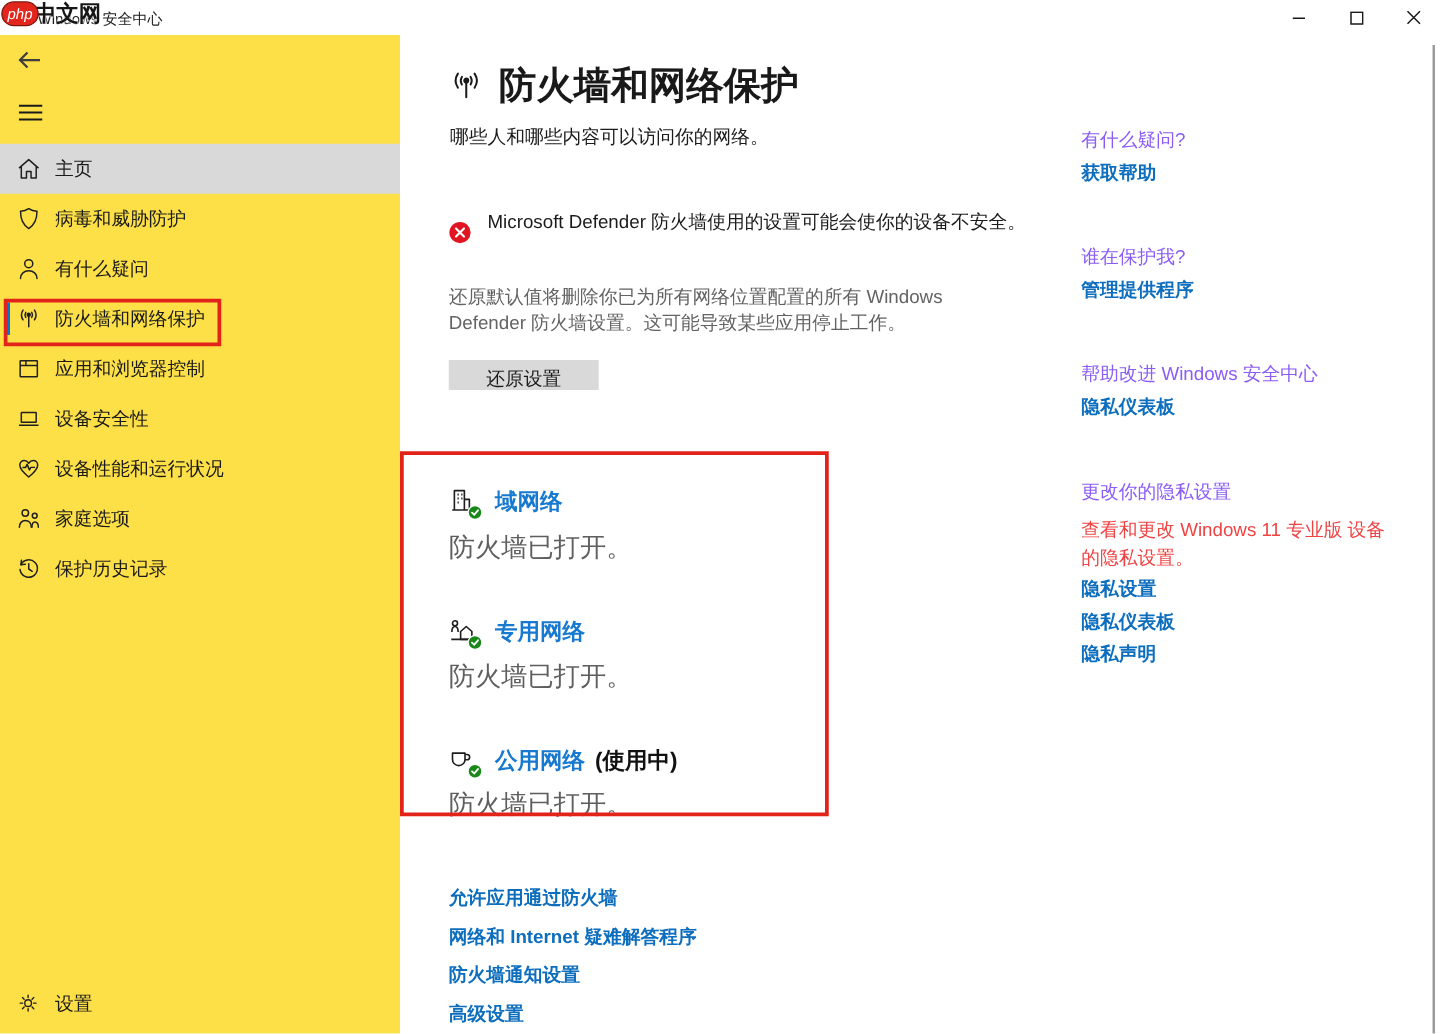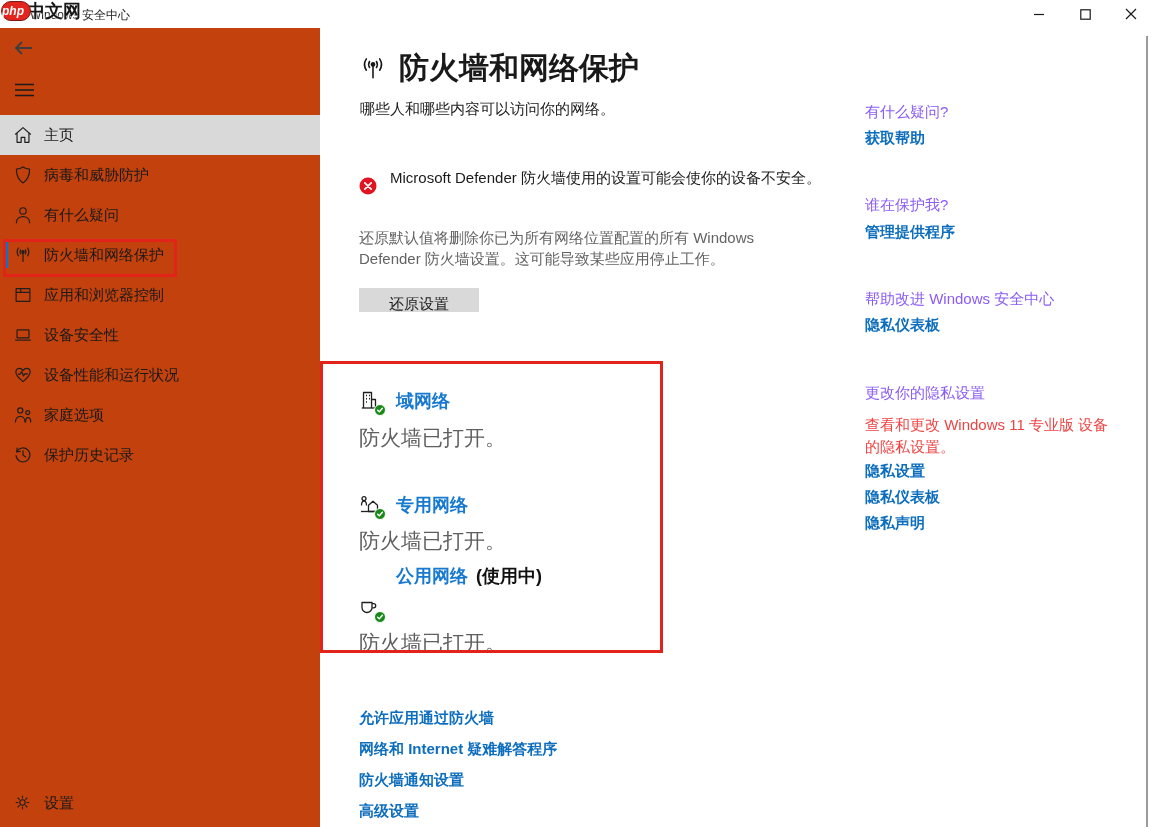--- a/index.html
+++ b/index.html
@@ -4,29 +4,29 @@
 <style>
   * { box-sizing: border-box; margin: 0; padding: 0; }
   html,body { background:#fff; }
   body { font-family: "Liberation Sans", sans-serif; color:#1a1a1a; }
   .window { position:relative; width:1154px; height:827px; background:#fff; overflow:hidden; }
 
   
   .titlebar { position:absolute; left:0; top:0; width:100%; height:28px; background:#fff; z-index:30; }
   .title-text { position:absolute; left:30px; top:7px; font-size:12px; color:#1b1b1b; white-space:nowrap; }
   .php-logo { position:absolute; left:1px; top:1px; width:30px; height:20px; background:var(--logo-red);
-              border:1px solid #7e150f; border-radius:10px; color:#fff; font-weight:bold; font-style:italic;
-              font-size:12px; text-align:left; line-height:18px; z-index:32; }
+              border:1px solid #7e150f; border-radius:10px; color:#fff; font-weight:normal; font-style:italic;
+              font-size:12px; text-align:center; line-height:18px; z-index:32; }
   .watermark { position:absolute; left:27px; top:-1px; font-size:18px; font-weight:800; color:#161616;
                text-shadow:0 0 2px #fff,0 0 2px #fff; z-index:31; white-space:nowrap; }
   .win-controls { position:absolute; right:0; top:0; display:flex; height:28px; z-index:33; }
   .win-btn { width:46px; height:28px; display:flex; align-items:center; justify-content:center; background:#fff; }
 
   
-  .sidebar { position:absolute; left:0; top:28px; width:320px; height:799px; background:#c2410c; z-index:5; }
+  .sidebar { position:absolute; left:0; top:28px; width:320px; height:799px; background:#fde047; z-index:5; }
   .back-btn { position:absolute; left:8px; top:6px; width:32px; height:28px; display:flex; align-items:center; justify-content:center; }
   .menu-btn { position:absolute; left:8px; top:48px; width:32px; height:28px; display:flex; align-items:center; justify-content:center; }
   .nav-item { position:absolute; left:0; width:320px; height:40px; }
   .nav-item.hovered { background:#d9d9d9; }
   .nav-icon { position:absolute; left:12px; top:9px; width:22px; height:22px; }
   .nav-label { position:absolute; left:44px; top:11px; font-size:15px; color:#1a1a1a; white-space:nowrap; }
   .accent-bar { position:absolute; left:5px; top:7px; width:3px; height:26px; background:var(--accent-blue); }
   .annotation { position:absolute; border:3px solid var(--annotation-red); pointer-events:none; z-index:20; }
 
   
@@ -267,21 +267,21 @@
     <svg width="24" height="24" viewBox="0 0 24 24" fill="none" stroke="#1f1f1f" stroke-width="1.3" stroke-linejoin="round">
         <path d="M5 7.5 H15 V12.5 A5 5 0 0 1 5 12.5 Z"></path>
         <path d="M15 8.6 H16.6 A2.1 2.1 0 0 1 16.6 12.8 H15"></path>
       </svg>
     <span class="net-badge">
         <svg width="8" height="8" viewBox="0 0 10 10">
           <path d="M2 5.2 L4.2 7.2 L8 2.8" fill="none" stroke="#fff" stroke-width="1.8" stroke-linecap="round"></path>
         </svg>
       </span>
   </span>
-  <div class="net-title" style="left:396px; top:564px;">
+  <div class="net-title" style="left:396px; top:596px;">
     <span>公用网络</span><span class="net-active">(使用中)</span>
   </div>
   <div class="net-status" style="left:359px; top:629px;">防火墙已打开。</div>
 
   <a class="link" style="left:359px; top:709px;">允许应用通过防火墙</a>
   <a class="link" style="left:359px; top:740px;">网络和 Internet 疑难解答程序</a>
   <a class="link" style="left:359px; top:771px;">防火墙通知设置</a>
   <a class="link" style="left:359px; top:802px;">高级设置</a>
 
   <div class="aside-head" style="left:865px; top:103px;">有什么疑问?</div>

